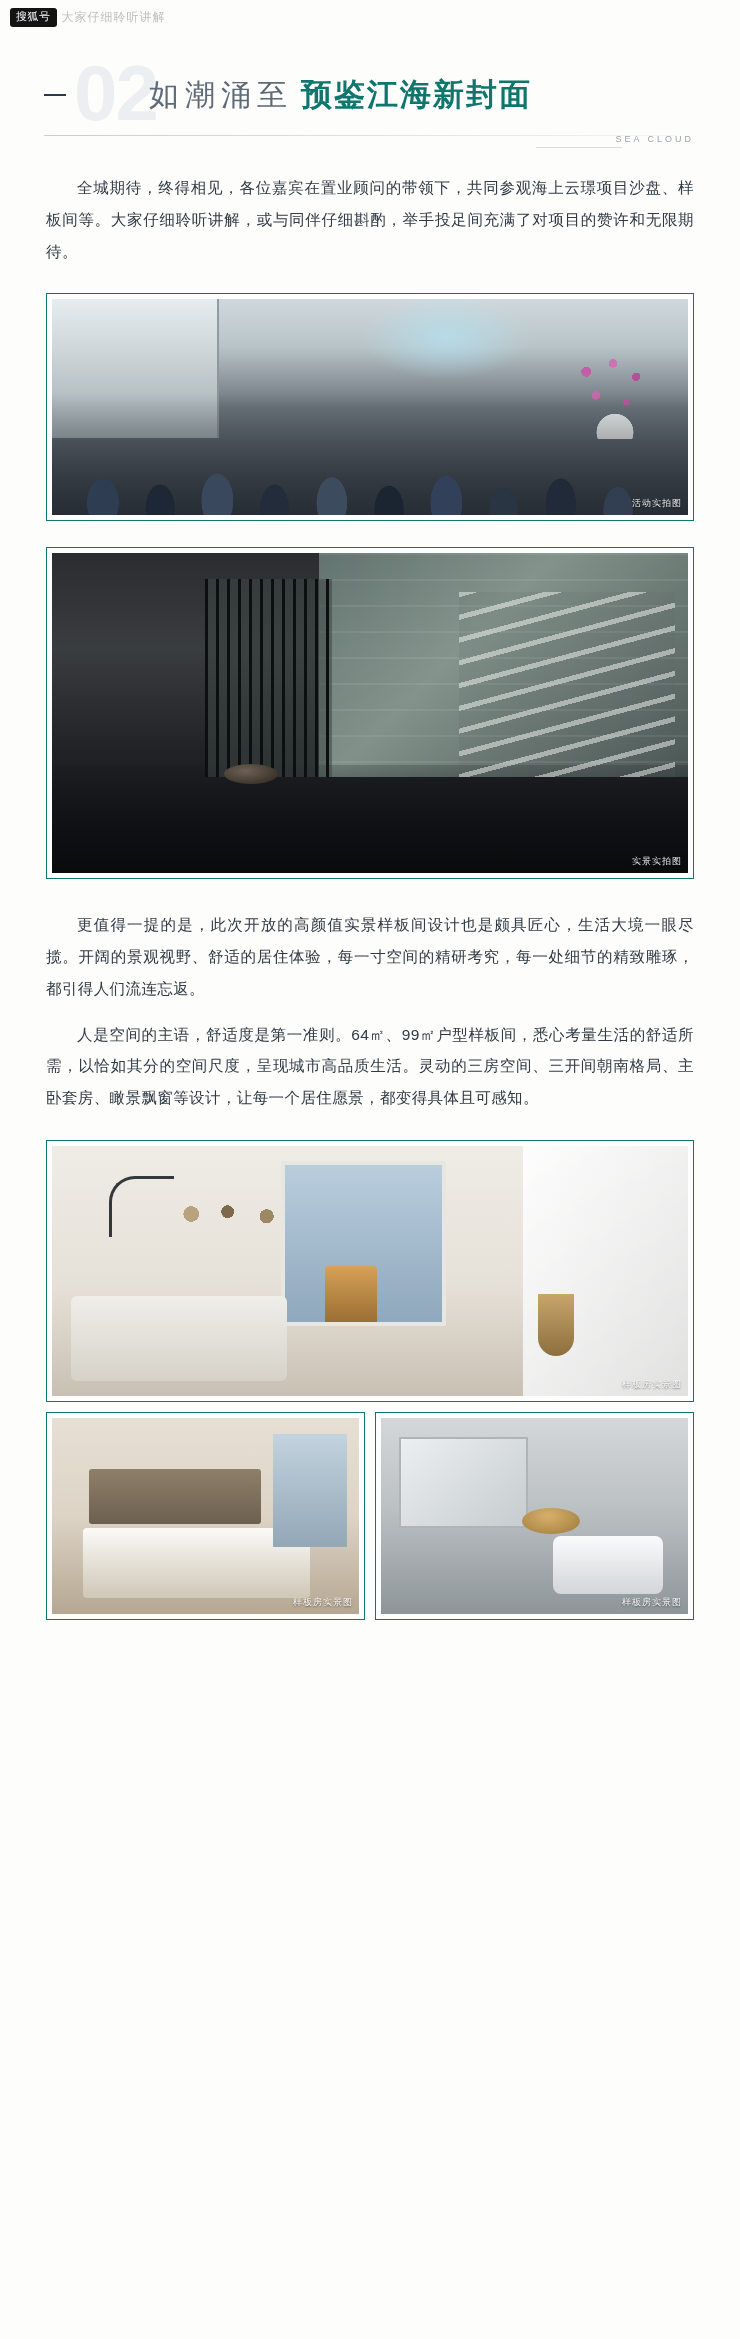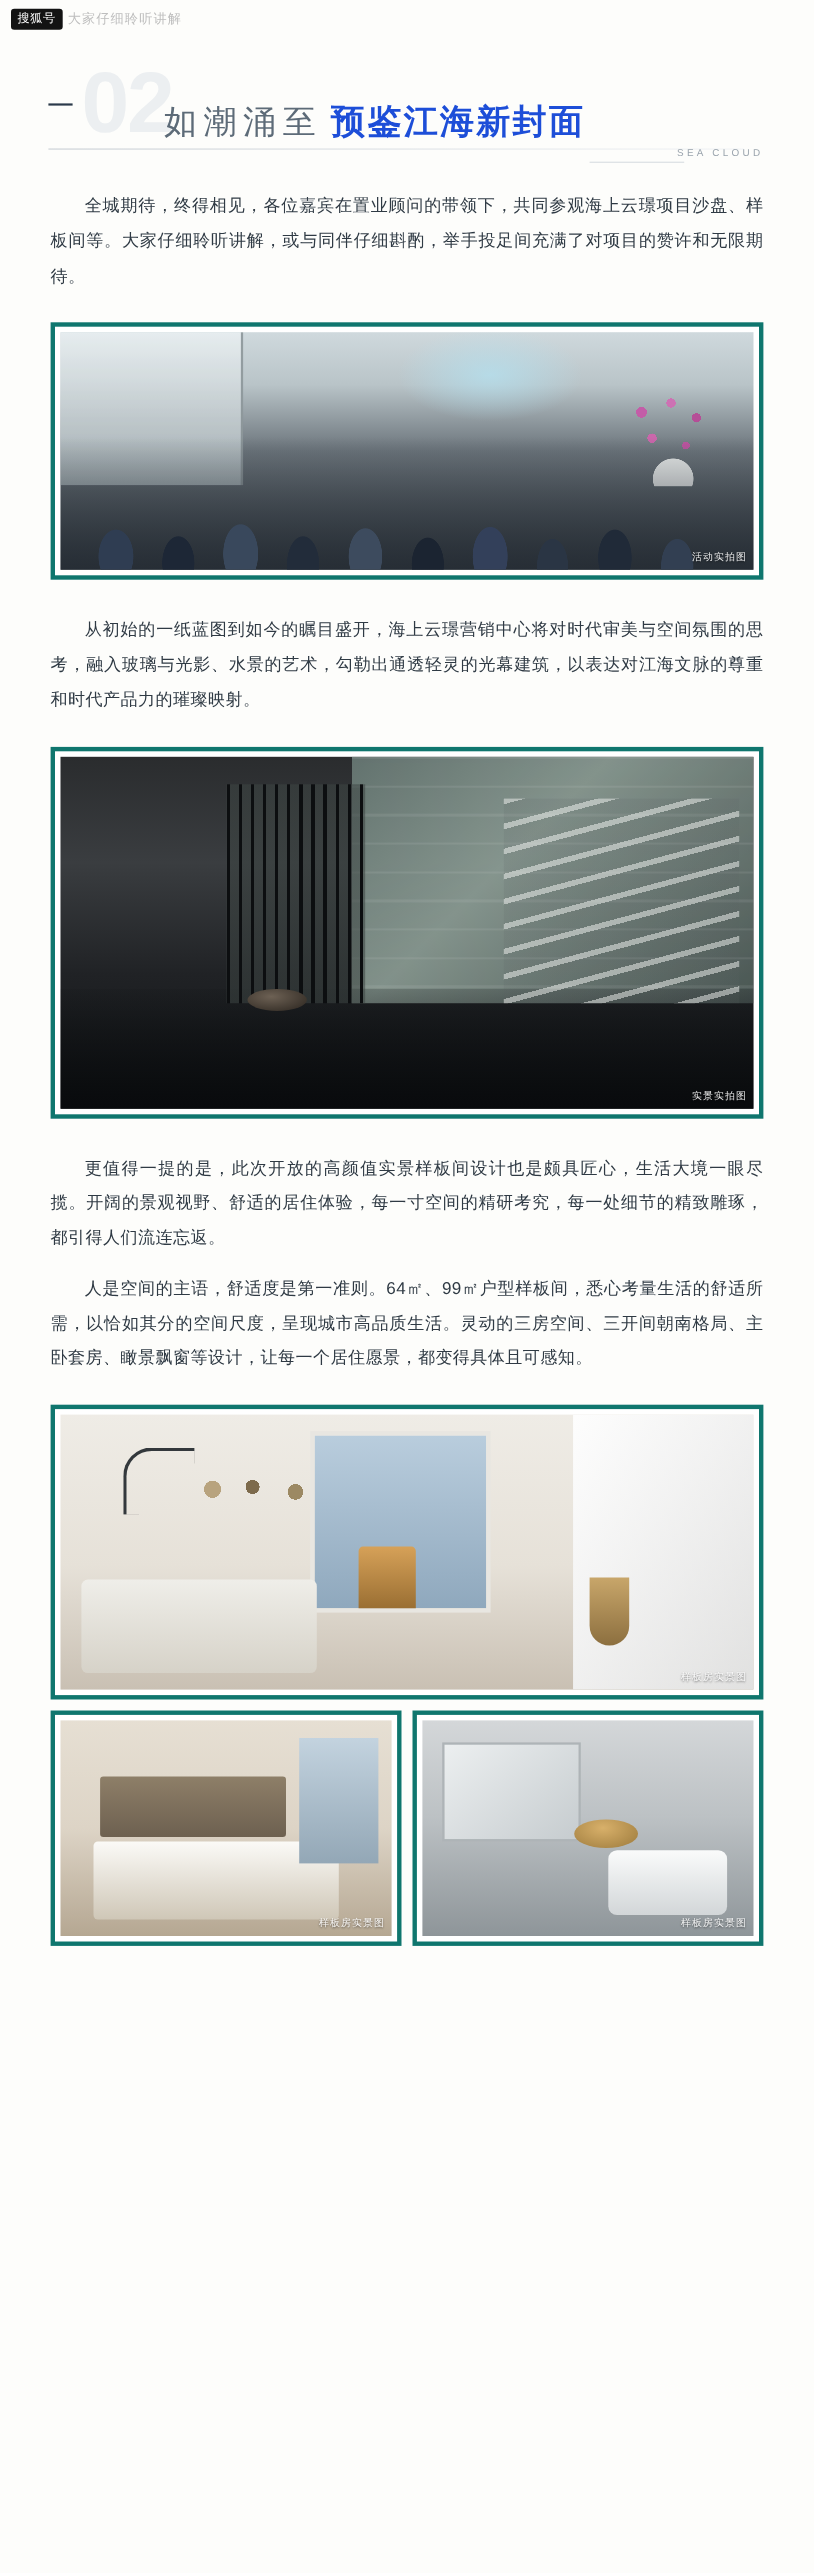--- a/index.html
+++ b/index.html
@@ -23,20 +23,21 @@
   
   .watermark {
     position: absolute;
     top: 8px;
     left: 10px;
     display: flex;
     align-items: center;
     gap: 5px;
     z-index: 40;
     opacity: .92;
+    font-family: Liberation Mono, monospace;
   }
   .wm-badge {
     background: #000;
     color: #fff;
     font-size: 11px;
     line-height: 1;
     padding: 4px 6px;
     border-radius: 3px;
     letter-spacing: .5px;
   }
@@ -80,24 +81,23 @@
     gap: 8px;
   }
   .title-light {
     font-size: 30px;
     color: #5d6b78;
     letter-spacing: 6px;
     font-family: "Liberation Sans", sans-serif;
   }
   .title-bold {
     font-size: 31px;
-    color: #1d4ed8;
+    color: #0f766e;
     font-weight: 700;
     letter-spacing: 2px;
-    margin-top: 16px;
   }
   .header-underline {
     position: absolute;
     left: 0;
     top: 73px;
     width: 632px;
     height: 1px;
     background: linear-gradient(to right, #c8ced4 0%, #dfe3e7 55%, #f2f4f6 100%);
   }
   .sea-cloud {
@@ -128,21 +128,21 @@
     letter-spacing: .4px;
   }
   .para + .para {
     margin-top: 14px;
   }
 
   
   .figure {
     position: relative;
     margin: 26px 46px 0 46px;
-    border: 4px solid #0f766e;
+    border: 1px solid #0f766e;
     padding: 5px;
     background: #fff;
     box-sizing: border-box;
   }
   .figure-inner {
     position: relative;
     width: 100%;
     overflow: hidden;
   }
   .cap {
@@ -416,21 +416,20 @@
 
   <p class="para">全城期待，终得相见，各位嘉宾在置业顾问的带领下，共同参观海上云璟项目沙盘、样板间等。大家仔细聆听讲解，或与同伴仔细斟酌，举手投足间充满了对项目的赞许和无限期待。</p>
 
   <div class="figure">
     <div class="figure-inner ph-crowd">
       <span class="orchid"></span>
       <span class="cap">活动实拍图</span>
     </div>
   </div>
 
-  <p class="para" style="margin-top:30px">从初始的一纸蓝图到如今的瞩目盛开，海上云璟营销中心将对时代审美与空间氛围的思考，融入玻璃与光影、水景的艺术，勾勒出通透轻灵的光幕建筑，以表达对江海文脉的尊重和时代产品力的璀璨映射。</p>
 
   <div class="figure">
     <div class="figure-inner ph-stair">
       <span class="stair-bars"></span>
       <span class="stair-steps"></span>
       <span class="stair-bowl"></span>
       <span class="cap">实景实拍图</span>
     </div>
   </div>
 

